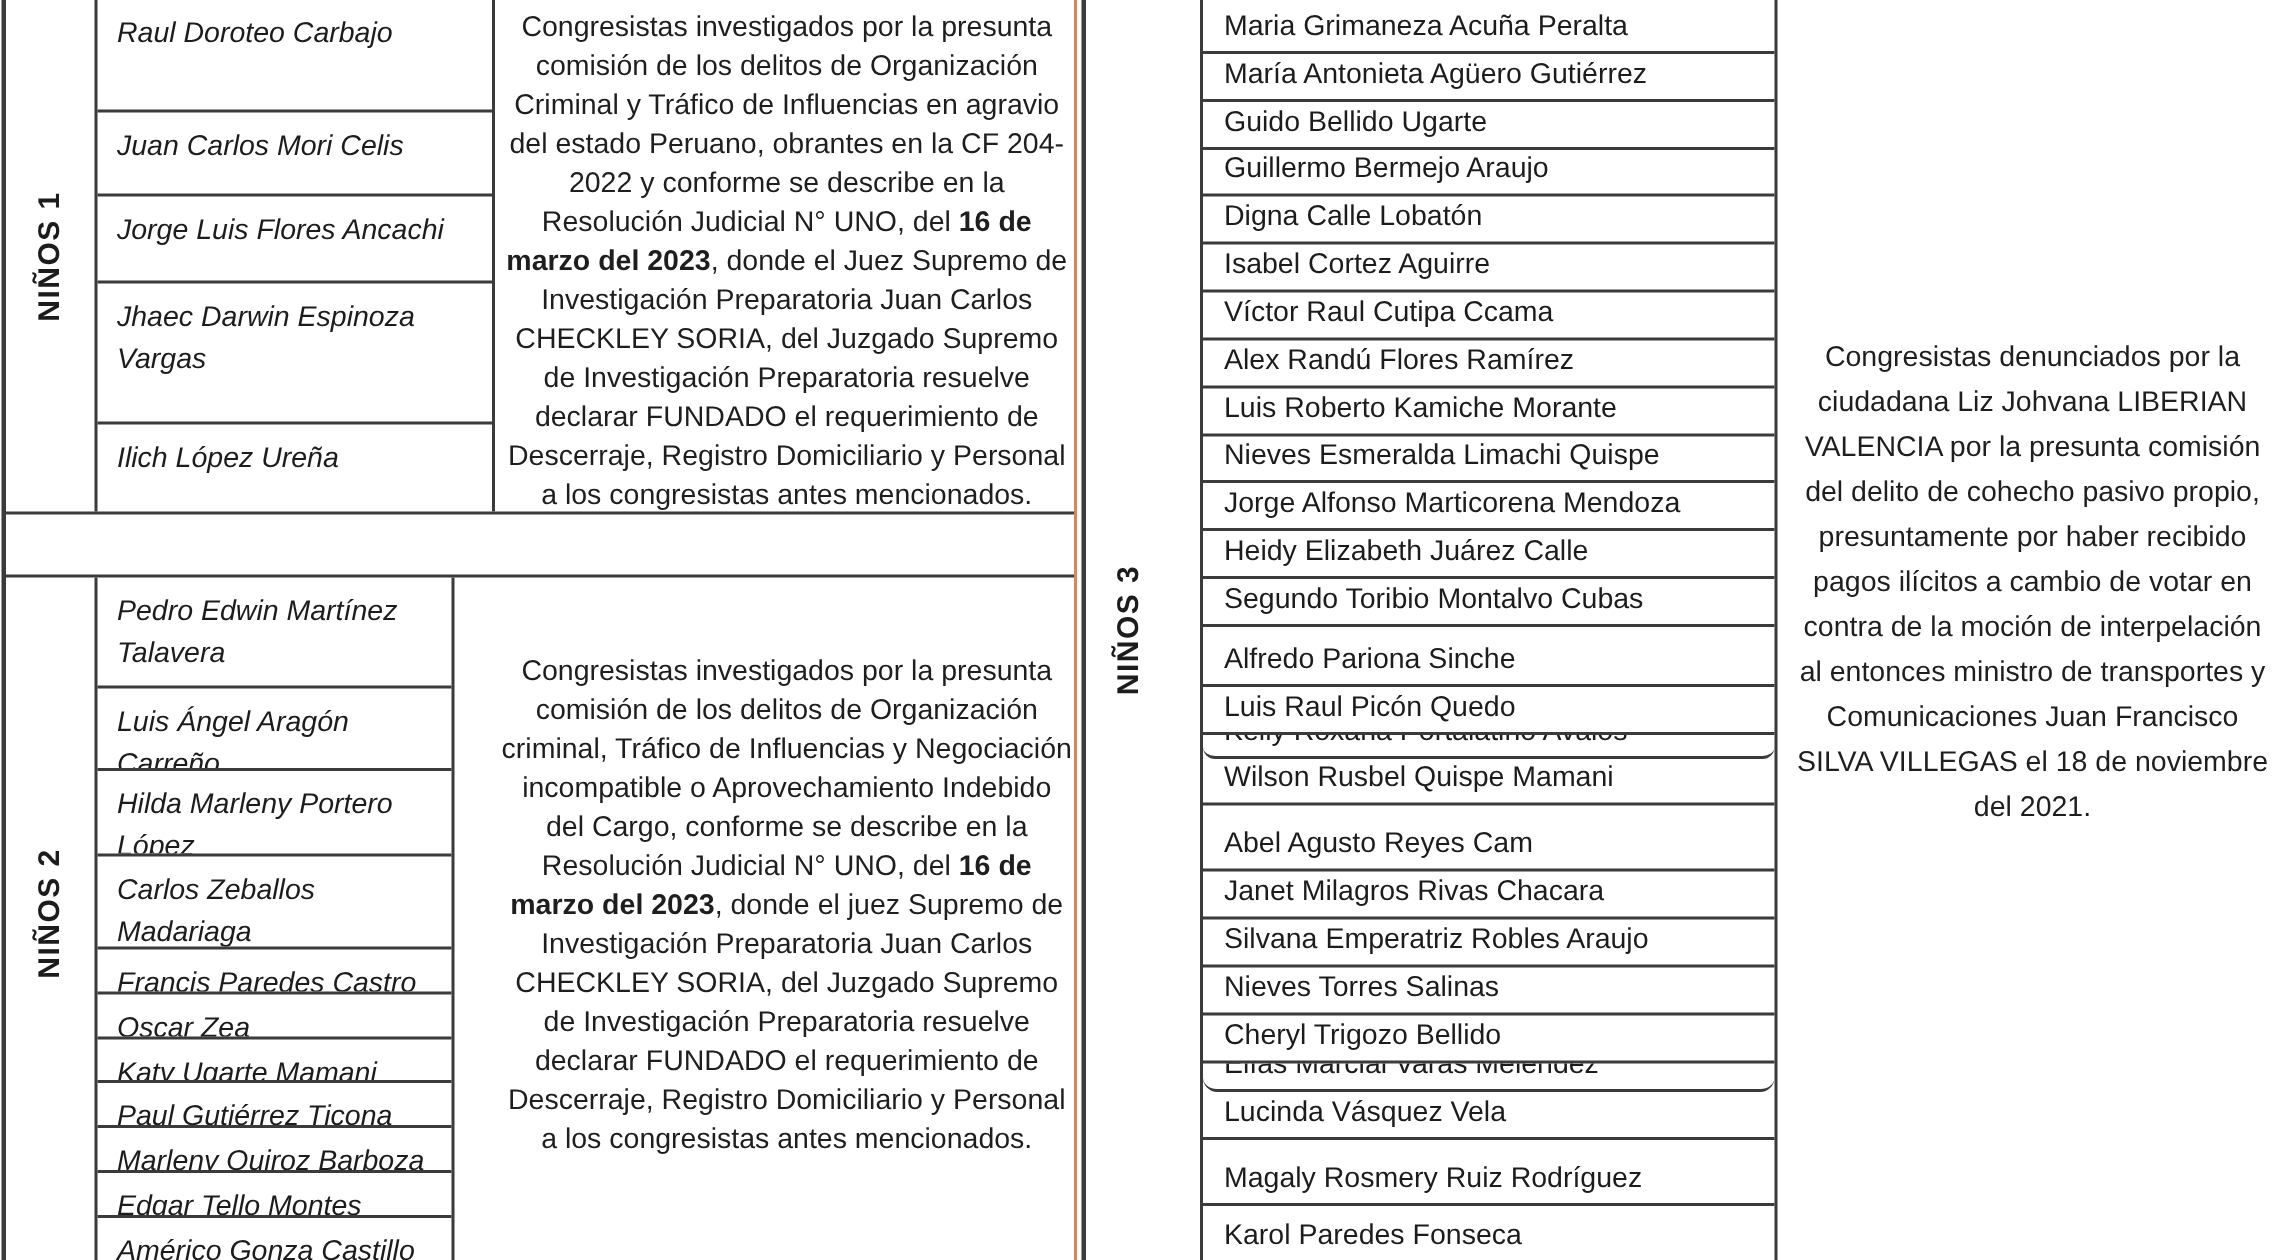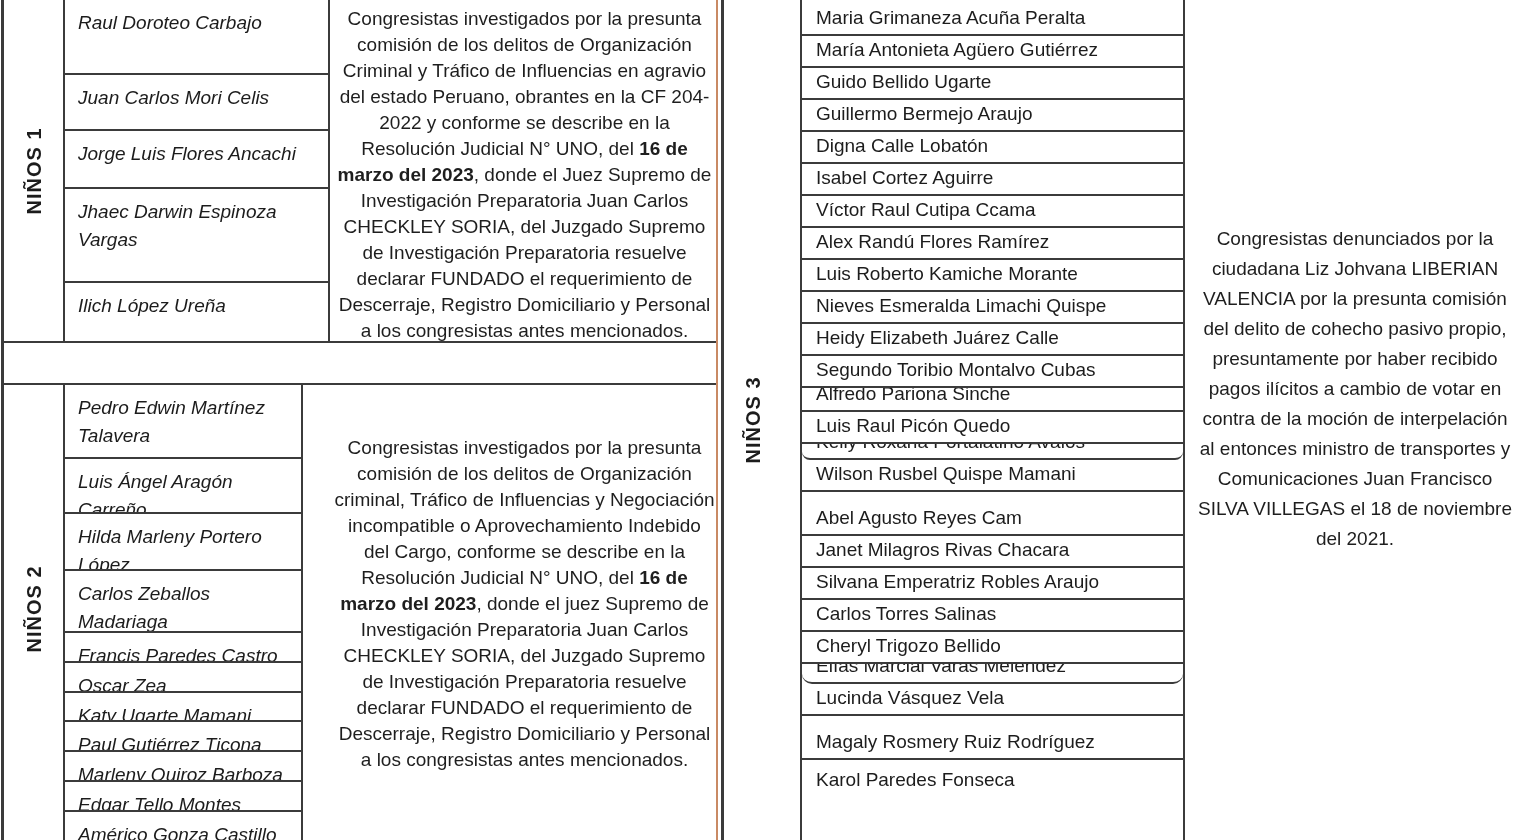--- a/index.html
+++ b/index.html
@@ -125,26 +125,29 @@
         <div class="member-row" style="height: 32px;">
           <span class="nm">Alex Randú Flores Ramírez</span>
         </div>
         <div class="member-row" style="height: 32px;">
           <span class="nm">Luis Roberto Kamiche Morante</span>
         </div>
         <div class="member-row" style="height: 32px;">
           <span class="nm">Nieves Esmeralda Limachi Quispe</span>
         </div>
         <div class="member-row" style="height: 32px;">
+          <span class="nm">Jorge Alfonso Marticorena Mendoza</span>
+        </div>
+        <div class="member-row" style="height: 32px;">
           <span class="nm">Heidy Elizabeth Juárez Calle</span>
         </div>
         <div class="member-row" style="height: 32px;">
           <span class="nm">Segundo Toribio Montalvo Cubas</span>
         </div>
-        <div class="member-row" style="height: 24px;">
+        <div class="member-row" style="height: 40px;">
           <span class="nm">Alfredo Pariona Sinche</span>
         </div>
         <div class="member-row" style="height: 32px;">
           <span class="nm">Luis Raul Picón Quedo</span>
         </div>
         <div class="member-row" style="height: 16px; border-radius: 16px;">
           <span class="nm">Kelly Roxana Portalatino Avalos</span>
         </div>
         <div class="member-row" style="height: 32px;">
           <span class="nm">Wilson Rusbel Quispe Mamani</span>
@@ -152,21 +155,21 @@
         <div class="member-row" style="height: 44px;">
           <span class="nm">Abel Agusto Reyes Cam</span>
         </div>
         <div class="member-row" style="height: 32px;">
           <span class="nm">Janet Milagros Rivas Chacara</span>
         </div>
         <div class="member-row" style="height: 32px;">
           <span class="nm">Silvana Emperatriz Robles Araujo</span>
         </div>
         <div class="member-row" style="height: 32px;">
-          <span class="nm">Carlos Torres Salinas</span>
+          <span class="nm">Nieves Torres Salinas</span>
         </div>
         <div class="member-row" style="height: 32px;">
           <span class="nm">Cheryl Trigozo Bellido</span>
         </div>
         <div class="member-row" style="height: 20px; border-radius: 14px;">
           <span class="nm">Elías Marcial Varas Meléndez</span>
         </div>
         <div class="member-row" style="height: 32px;">
           <span class="nm">Lucinda Vásquez Vela</span>
         </div>

